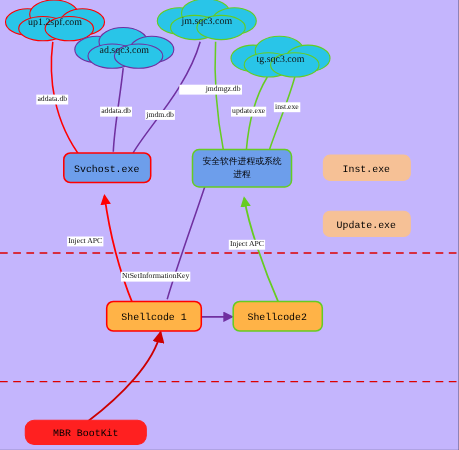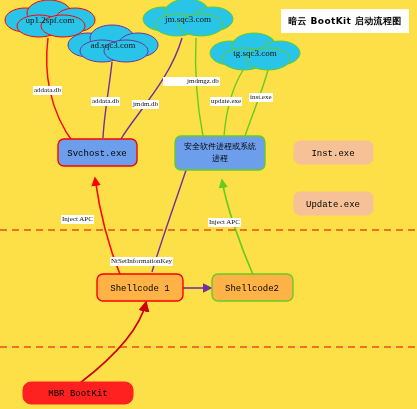--- a/index.html
+++ b/index.html
@@ -1,18 +1,18 @@
 <!DOCTYPE html>
 <html><head>
 <meta charset="utf-8">
 <style>
   html,body{margin:0;padding:0;background:#000;}
   body{width:417px;height:409px;overflow:hidden;
        font-family:"Liberation Serif",serif;}
-  #stage{position:relative;width:417px;height:409px;background:#fde047;}
+  #stage{position:relative;width:417px;height:409px;background:#c4b5fd;}
   svg#canvas{position:absolute;left:0;top:0;width:417px;height:409px;}
 
   .cloud-label{font-family:"Liberation Serif",serif;font-size:9px;fill:#111;}
   .node-label{font-family:"Liberation Mono",monospace;font-size:9px;fill:#000;}
   .node-label-cn{font-family:"DejaVu Sans",sans-serif;font-size:8px;fill:#000;}
 
   .edge-label{position:absolute;background:#ffffff;color:#111;
       font-family:"Liberation Serif",serif;font-size:7px;line-height:9px;
       padding:0 1px;white-space:nowrap;}
 
@@ -128,17 +128,16 @@
   </svg>
 
   <div class="edge-label" style="left:33px;top:86px;">addata.db</div>
   <div class="edge-label" style="left:91px;top:97px;">addata.db</div>
   <div class="edge-label" style="left:132px;top:100px;">jmdm.db</div>
   <div class="edge-label" style="left:163px;top:77px;padding-left:24px;">jmdmgz.db</div>
   <div class="edge-label" style="left:210px;top:97px;">update.exe</div>
   <div class="edge-label" style="left:249px;top:93px;">inst.exe</div>
   <div class="edge-label" style="left:61px;top:215px;">Inject APC</div>
   <div class="edge-label" style="left:208px;top:218px;">Inject APC</div>
-  <div class="edge-label" style="left:110px;top:257px;">NtSetInformationKey</div>
+  <div class="edge-label" style="left:110px;top:247px;">NtSetInformationKey</div>
 
-  <div class="titlebox" style="left:281px;top:9px;width:128px;height:24px;">暗云 BootKit 启动流程图</div>
 
 </div>
 
 </body></html>

